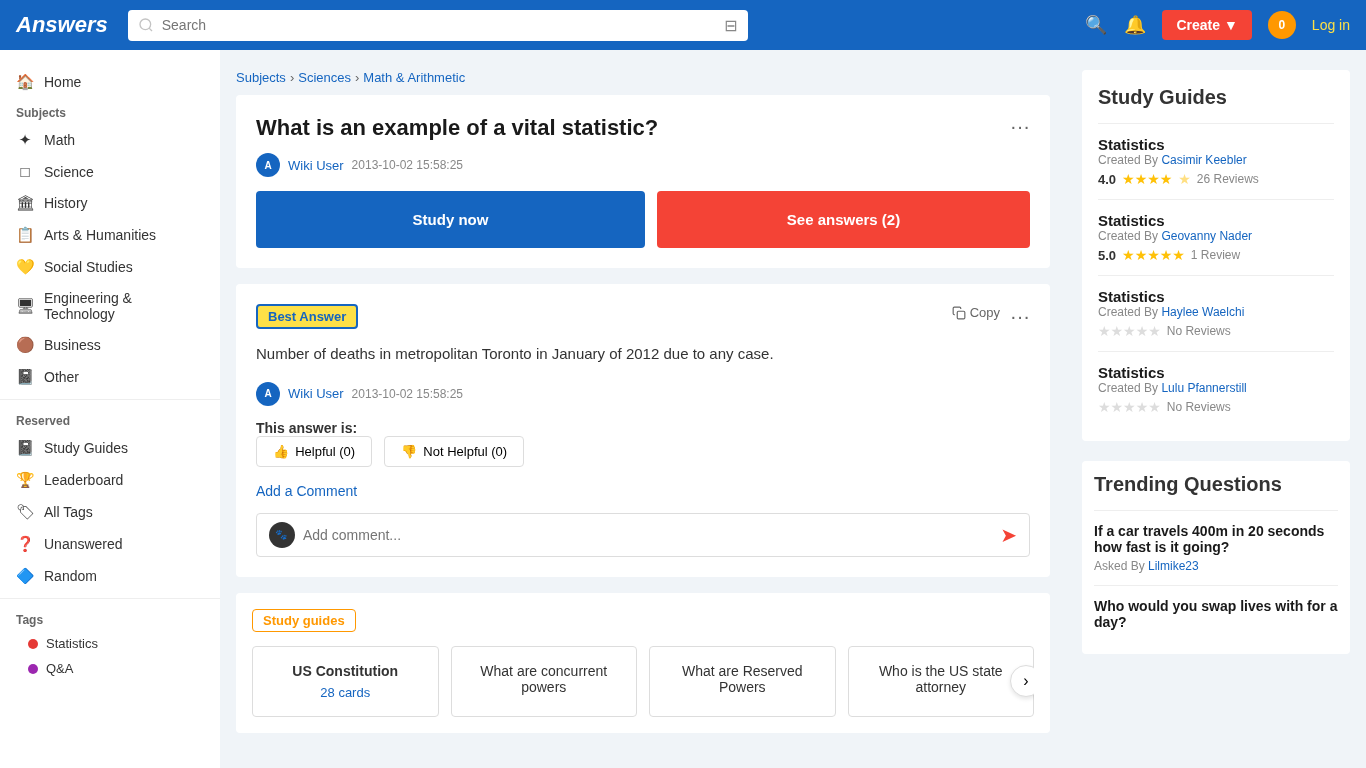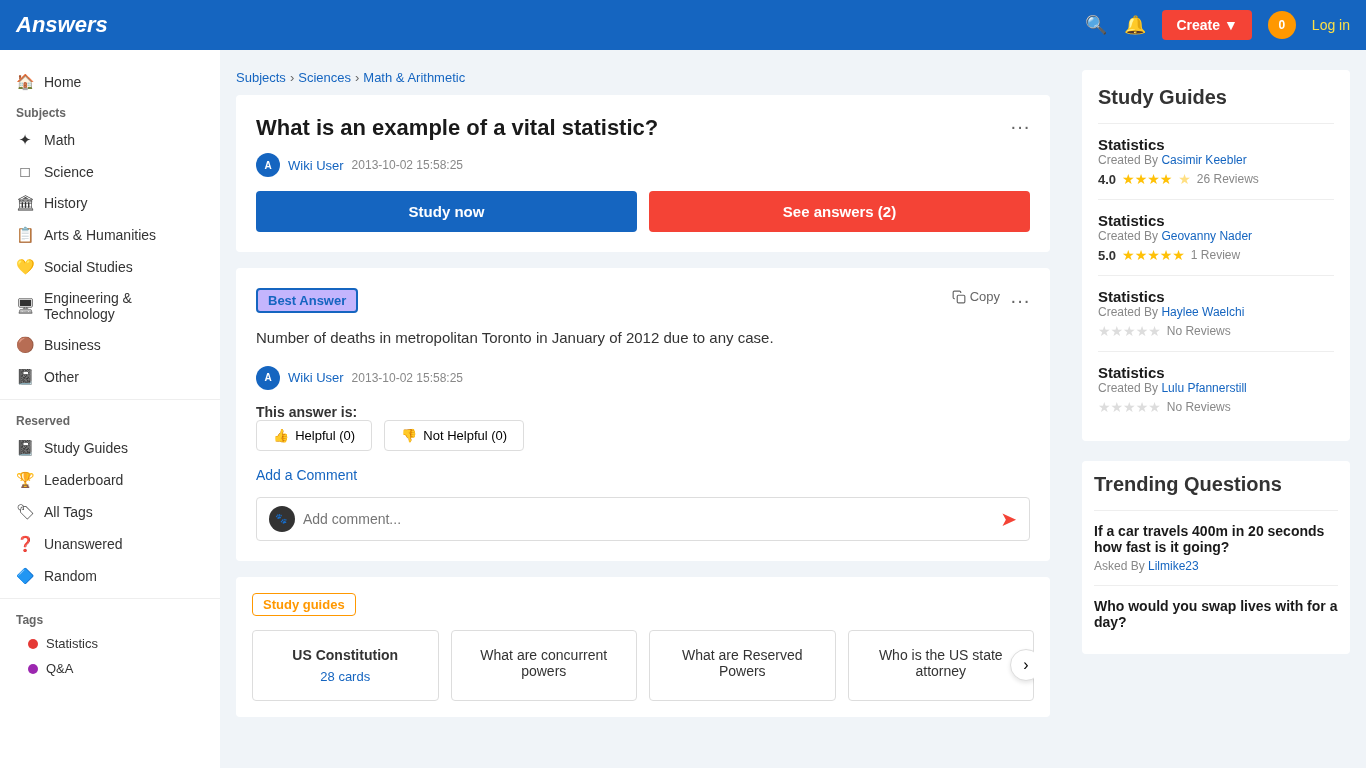--- a/index.html
+++ b/index.html
@@ -188,21 +188,21 @@
     }
     .user-name { color: #1565c0; font-size: 13px; cursor: pointer; }
     .user-date { color: #888; font-size: 12px; }
     .action-buttons { display: flex; gap: 12px; margin-bottom: 0; }
     .study-now-btn {
       flex: 1;
       background: #1565c0;
       color: white;
       border: none;
       border-radius: 4px;
-      padding: 12px;
+      padding: 20px;
       font-size: 15px;
       font-weight: bold;
       cursor: pointer;
     }
     .see-answers-btn {
       flex: 1;
       background: #f44336;
       color: white;
       border: none;
       border-radius: 4px;
@@ -219,21 +219,21 @@
       padding: 20px;
       margin-bottom: 16px;
     }
     .answer-header {
       display: flex;
       justify-content: space-between;
       align-items: center;
       margin-bottom: 14px;
     }
     .best-answer-badge {
-      background: #c4b5fd;
+      background: #fde047;
       border: 2px solid #1565c0;
       color: #1565c0;
       border-radius: 4px;
       padding: 3px 10px;
       font-size: 13px;
       font-weight: bold;
     }
     .answer-actions { display: flex; align-items: flex-start; gap: 10px; color: #666; font-size: 13px; cursor: pointer; }
     .copy-btn { display: flex; align-items: center; gap: 4px; color: #666; }
     .answer-text { font-size: 15px; line-height: 1.5; margin-bottom: 16px; }
@@ -359,20 +359,28 @@
     .trending-user { color: #1565c0; cursor: pointer; }
 
     .search-icon-svg { opacity: 0.5; }
     .filter-icon { font-size: 16px; color: #888; cursor: pointer; }
   </style>
 </head>
 <body>
 
 <header class="header">
   <div class="header-logo">Answers</div>
+  <div class="header-search">
+    <svg class="search-icon-svg" width="16" height="16" viewBox="0 0 24 24" fill="none" stroke="#888" stroke-width="2">
+        <circle cx="11" cy="11" r="8"></circle>
+        <line x1="21" y1="21" x2="16.65" y2="16.65"></line>
+      </svg>
+    <input type="text" placeholder="Search" style="">
+    <span class="filter-icon">⊟</span>
+  </div>
   <div class="header-right">
     <span class="header-icon">🔍</span>
     <span class="header-icon">🔔</span>
     <button class="create-btn">
       <span>Create</span>
       <span>▼</span>
     </button>
     <div class="avatar-badge">0</div>
     <span class="login-btn">Log in</span>
   </div>

